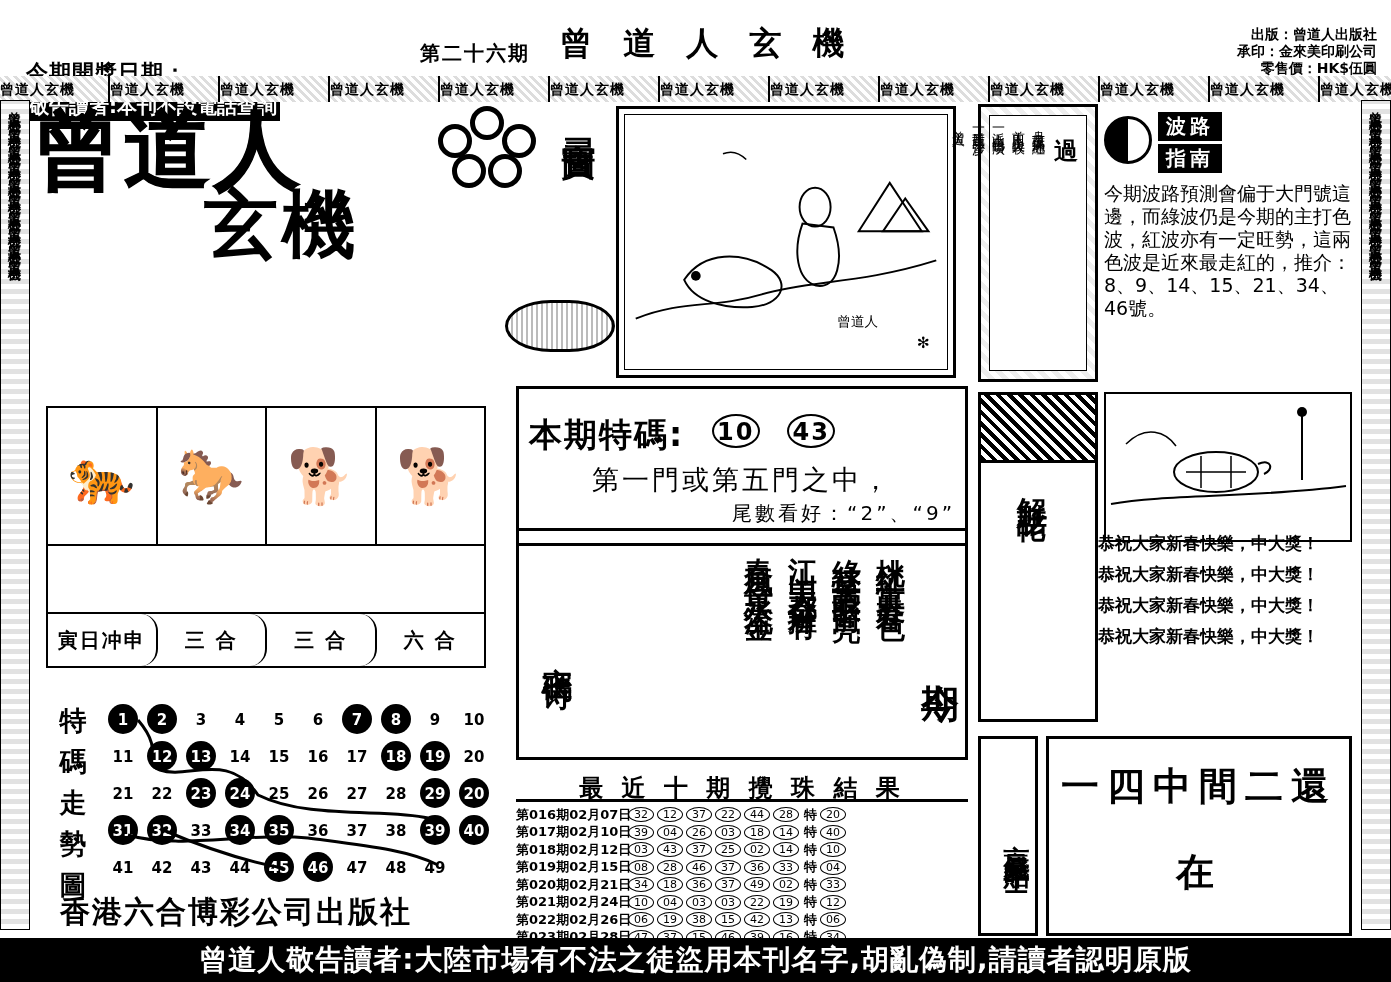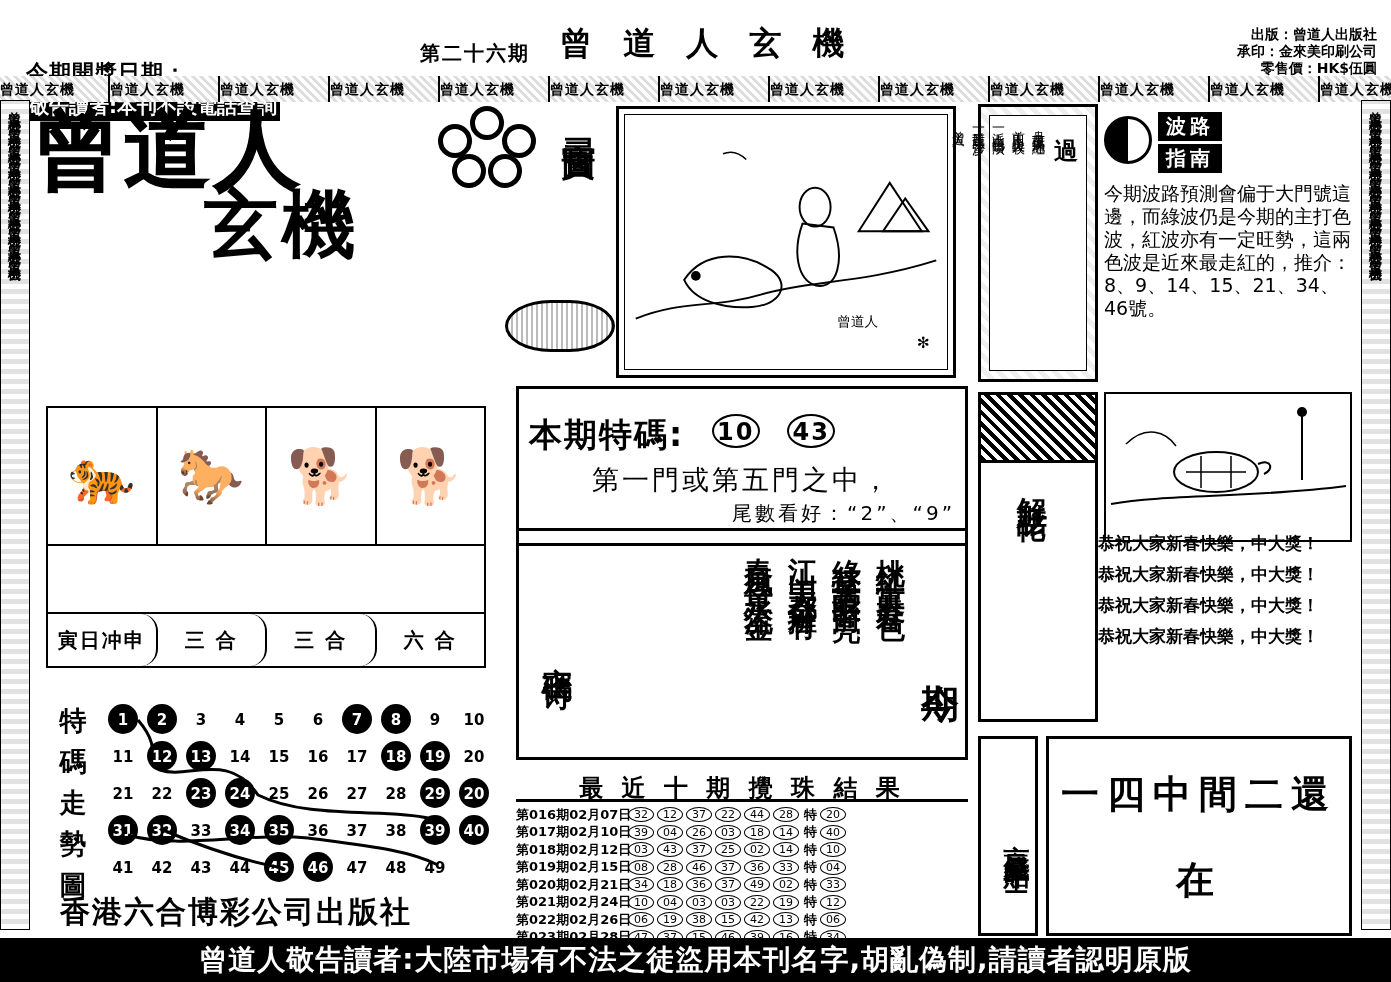--- a/index.html
+++ b/index.html
@@ -174,21 +174,21 @@
 
   .pic2 { position:absolute; left:1104px; top:392px; width:248px; height:150px; border:2px solid #000;}
   .greet { position:absolute; left:1098px; top:528px; width:258px; font-size:17px; font-weight:bold; line-height:31px;}
 
   .yamiao { position:absolute; left:978px; top:392px; width:120px; height:330px; border:3px solid #000; }
   .yamiao-top { height:68px; border-bottom:3px solid #000; background:repeating-linear-gradient(45deg,#000 0 4px,#fff 4px 8px);}
   .yamiao-txt { writing-mode:vertical-rl; font-size:30px; font-weight:bold; letter-spacing:8px; padding:10px 0 0 30px;}
 
   .yanzhuan { position:absolute; left:978px; top:736px; width:60px; height:200px; border:3px solid #000;
     writing-mode:vertical-rl; font-size:26px; font-weight:bold; text-align:center; letter-spacing:6px; padding-top:6px;}
-  .slogan { position:absolute; left:1046px; top:736px; width:306px; height:200px; border:3px solid #000; padding:12px;
+  .slogan { position:absolute; left:1046px; top:736px; width:306px; height:200px; border:3px solid #000; padding:4px;
     font-family:"DejaVu Serif","Liberation Serif",serif;}
   .slogan div { font-size:38px; font-weight:bold; letter-spacing:8px; text-align:center; line-height:86px;}
 
   
   .bottom-banner {
     position:absolute; left:0; bottom:0; width:1391px; height:44px;
     background:#000; color:#fff; font-size:28px; font-weight:bold;
     line-height:44px; text-align:center; letter-spacing:1px;
   }
 </style>

